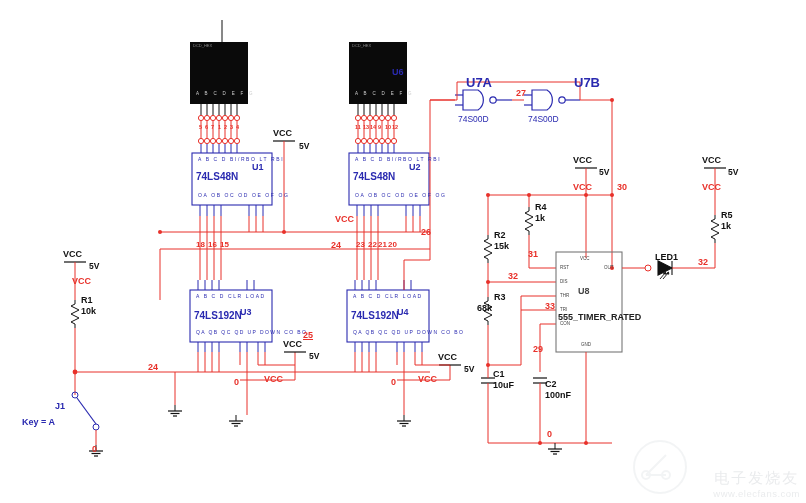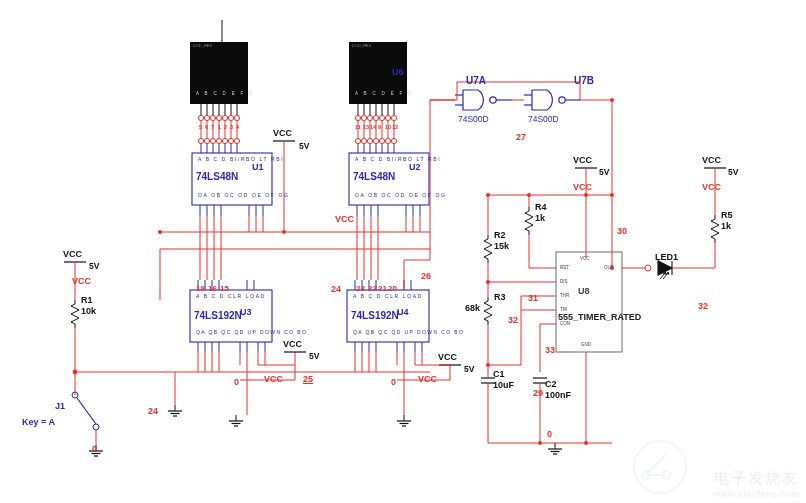--- a/index.html
+++ b/index.html
@@ -5,36 +5,36 @@
   html,body{margin:0;padding:0;background:#ffffff;}
   #root{
     position:relative;
     width:806px;height:503px;
     background:#ffffff;
     font-family:"Liberation Sans", sans-serif;
     overflow:hidden;
   }
   svg.layer{position:absolute;left:0;top:0;width:806px;height:503px;}
   .lbl{position:absolute;white-space:nowrap;line-height:1;}
-  .node{font-size:9px;font-weight:bold;color:#e8312a;margin-top:44px;}
+  .node{font-size:9px;font-weight:bold;color:#e8312a;}
   .tiny{font-size:5px;color:#2a2ab0;}
   .tinyr{font-size:5.5px;font-weight:bold;color:#e8312a;}
   .pin555{font-size:4.5px;color:#444;}
   .ic-name{font-size:10px;font-weight:bold;color:#2a2ab0;}
   .ic-ref{font-size:9px;font-weight:bold;color:#2a2ab0;}
   .rc{font-size:9px;font-weight:bold;color:#111;}
   .vcclbl{font-size:9px;font-weight:bold;color:#111;}
   .vccred{font-size:9px;font-weight:bold;color:#e8312a;}
   .v5{font-size:8.5px;font-weight:bold;color:#111;}
   .zero{font-size:9px;font-weight:bold;color:#e8312a;}
   .dispchip{position:absolute;background:#0a0a0a;}
   .dispref{font-size:9px;font-weight:bold;color:#2a2ab0;}
   .segpin{font-size:4.5px;color:#cfcfcf;}
   .chiptop{font-size:4px;color:#888;}
-  .gate-ref{font-size:10px;font-weight:bold;color:#2a2ab0;}
+  .gate-ref{font-size:13px;font-weight:bold;color:#2a2ab0;}
   .gate-part{font-size:8.5px;font-weight:normal;color:#2a2ab0;}
   .keylbl{font-size:9px;font-weight:bold;color:#2a2ab0;}
   .wm{position:absolute;right:6px;bottom:4px;opacity:.30;
       font-size:11px;color:#9aa0a6;text-align:center;}
   .wm .cn{font-size:15px;letter-spacing:2px;color:#b9bec4;font-family:"DejaVu Sans",sans-serif;}
   .wm .url{font-size:9.5px;color:#b9bec4;letter-spacing:.5px;}
   .wmlogo{position:absolute;right:118px;bottom:8px;opacity:.22;}
 </style>
 </head>
 <body>
@@ -465,21 +465,21 @@
   <span class="lbl pin555" style="left:604px;top:266px;">OUT</span>
   <span class="lbl pin555" style="left:581px;top:343px;">GND</span>
   <span class="lbl ic-ref" style="left:578px;top:287px;color:#444;">U8</span>
   <span class="lbl" style="left:558px;top:313px;font-size:9px;font-weight:bold;color:#222;">555_TIMER_RATED</span>
 
   <span class="lbl rc" style="left:81px;top:296px;">R1</span>
   <span class="lbl rc" style="left:81px;top:307px;">10k</span>
   <span class="lbl rc" style="left:494px;top:231px;">R2</span>
   <span class="lbl rc" style="left:494px;top:242px;">15k</span>
   <span class="lbl rc" style="left:494px;top:293px;">R3</span>
-  <span class="lbl rc" style="left:465px;top:304px;">68k</span>
+  <span class="lbl rc" style="left:477px;top:304px;">68k</span>
   <span class="lbl rc" style="left:535px;top:203px;">R4</span>
   <span class="lbl rc" style="left:535px;top:214px;">1k</span>
   <span class="lbl rc" style="left:721px;top:211px;">R5</span>
   <span class="lbl rc" style="left:721px;top:222px;">1k</span>
 
   <span class="lbl rc" style="left:493px;top:370px;">C1</span>
   <span class="lbl rc" style="left:493px;top:381px;">10uF</span>
   <span class="lbl rc" style="left:545px;top:380px;">C2</span>
   <span class="lbl rc" style="left:545px;top:391px;">100nF</span>
 

